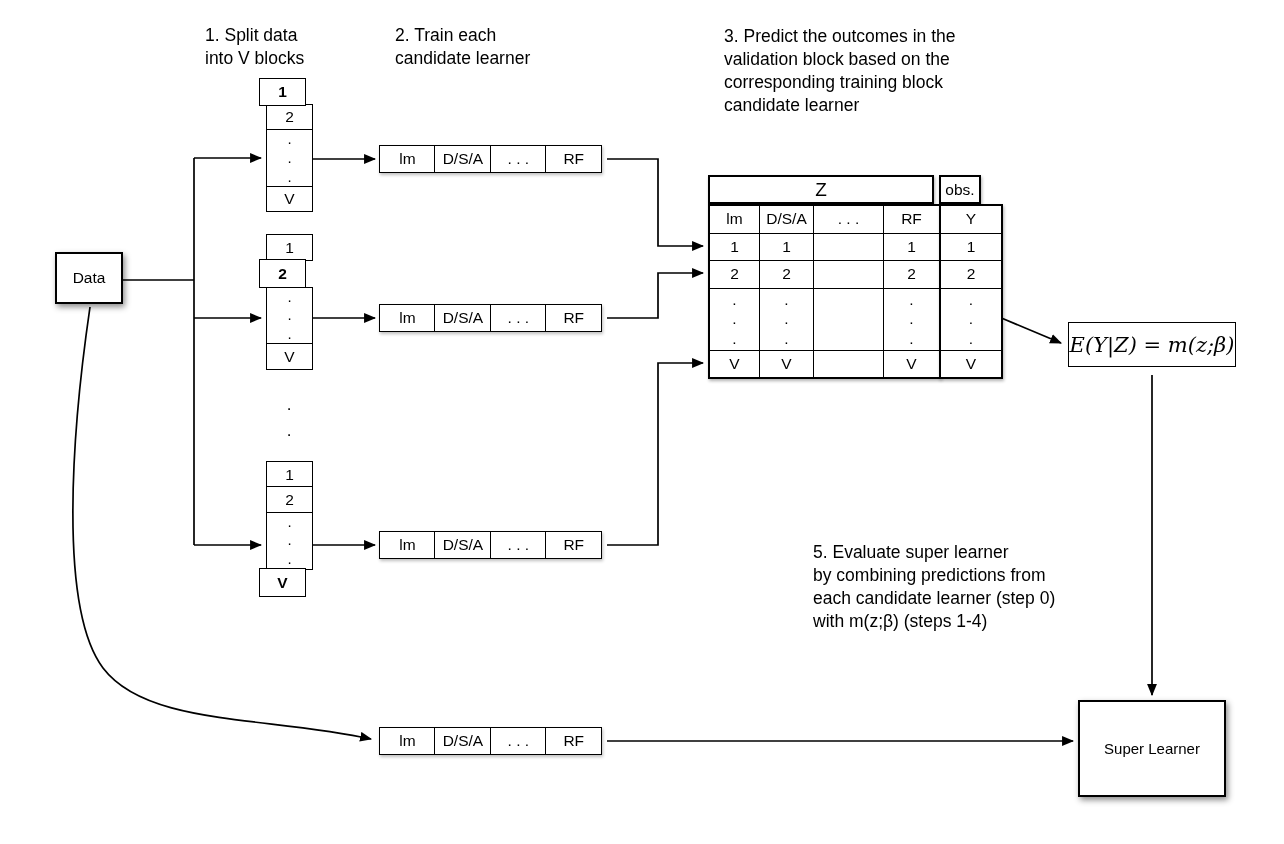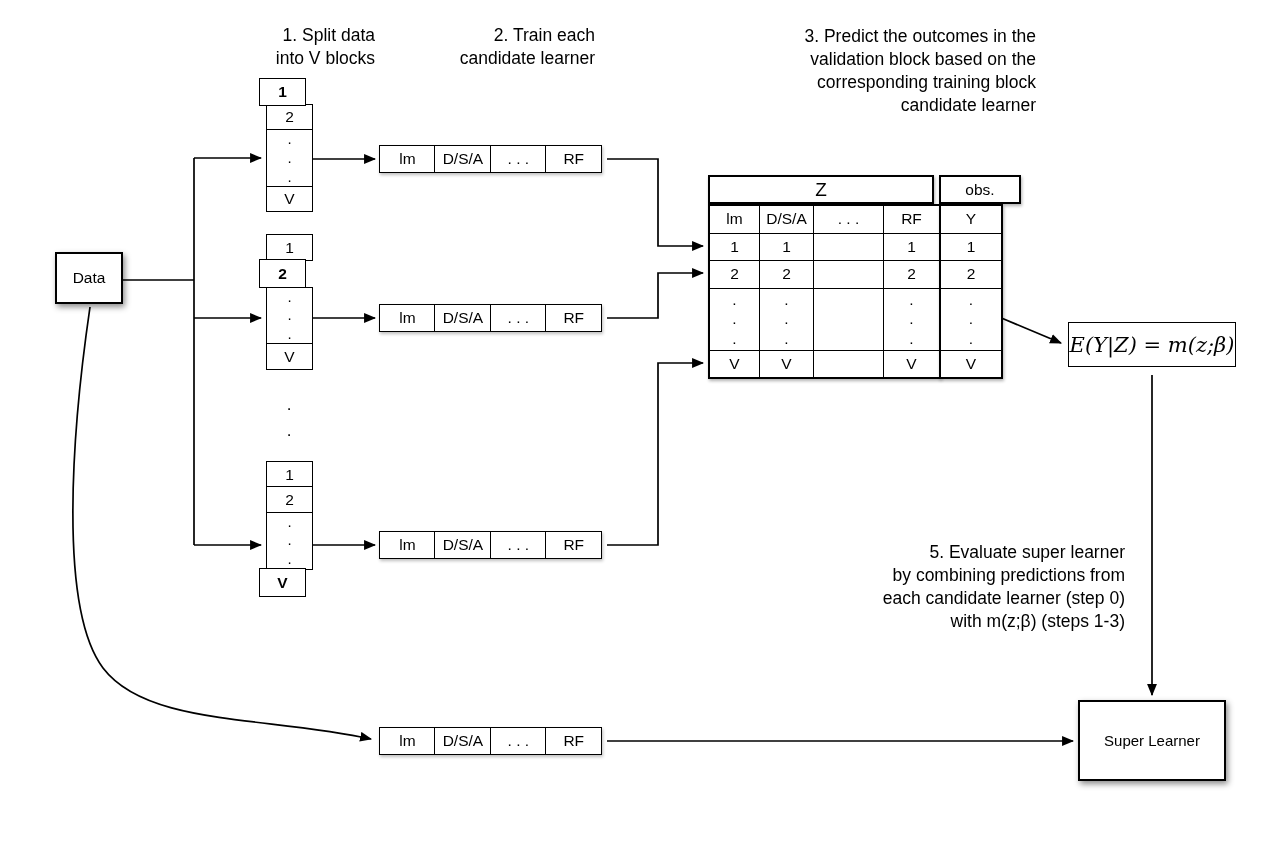--- a/index.html
+++ b/index.html
@@ -4,21 +4,21 @@
 <style>
   html,body{margin:0;padding:0;background:#fff;}
   #canvas{
     position:relative;width:1284px;height:844px;background:#fff;overflow:hidden;
     font-family:"Liberation Sans",sans-serif;color:#000;
   }
   #wires{position:absolute;left:0;top:0;z-index:0;}
   .abs{position:absolute;box-sizing:border-box;}
   .preline{white-space:pre-line;}
   .caption{
-    font-size:17.5px;line-height:23px;text-align:right;z-index:2;
+    font-size:17.5px;line-height:23px;text-align:left;z-index:2;
   }
   .namedbox{
     border:2px solid #000;background:#fff;display:flex;align-items:center;justify-content:center;
     font-size:15px;z-index:2;box-shadow:2px 3px 6px rgba(0,0,0,0.45);
   }
   
   .stack{z-index:2;}
   .stack .cell{
     box-sizing:border-box;width:47px;border:1.6px solid #000;background:#fff;
     margin-top:-1.6px;display:flex;align-items:center;justify-content:center;
@@ -105,21 +105,21 @@
 into V blocks</div>
   <div class="abs caption preline" style="left:395px;top:24px;width:200px;">2. Train each
 candidate learner</div>
   <div class="abs caption preline" style="left:724px;top:25px;width:312px;">3. Predict the outcomes in the
 validation block based on the
 corresponding training block
 candidate learner</div>
   <div class="abs caption preline" style="left:813px;top:541px;width:312px;">5. Evaluate super learner
 by combining predictions from
 each candidate learner (step 0)
-with m(z;β) (steps 1-3)</div>
+with m(z;β) (steps 1-4)</div>
 
   <div class="abs namedbox" style="left:55px;top:252px;width:68px;height:52px;font-size:15.5px;">Data</div>
 
   <div class="abs stack" style="left:266px;top:78px;">
     <div class="cell hatched" style="height:28px;">1</div>
     <div class="cell" style="height:26px;">2</div>
     <div class="cell dots preline" style="height:59px;">.
 .
 .</div>
     <div class="cell" style="height:26px;">V</div>
@@ -167,21 +167,21 @@
   </div>
 
   <div class="abs learner-row" style="left:379px;top:727px;">
     <div class="lcell">lm</div>
     <div class="lcell">D/S/A</div>
     <div class="lcell">. . .</div>
     <div class="lcell">RF</div>
   </div>
 
   <div class="abs hdrbox zheader-label" style="left:708px;top:175px;width:226px;height:29px;">Z</div>
-  <div class="abs hdrbox obs-label" style="left:939px;top:175px;width:82px;height:29px;">obs.</div>
+  <div class="abs hdrbox obs-label" style="left:939px;top:175px;width:42px;height:29px;">obs.</div>
 
   <table class="grid" id="ztable-main" style="left:708px;top:204px;">
     <tbody>
         <tr class="rh">
       <td>lm</td>
       <td>D/S/A</td>
       <td>. . .</td>
       <td>RF</td>
     </tr>
     <tr class="r1">
@@ -234,15 +234,15 @@
 .</td>
         </tr>
     <tr class="rv">
           <td>V</td>
         </tr>
   </tbody>
     </table>
 
   <div class="abs formula-box" style="left:1068px;top:322px;width:168px;height:45px;">E(Y|Z) = m(z;β)</div>
 
-  <div class="abs namedbox" style="left:1078px;top:700px;width:148px;height:81px;font-size:15px;">Super Learner</div>
+  <div class="abs namedbox" style="left:1078px;top:700px;width:148px;height:97px;font-size:15px;">Super Learner</div>
 
 </div>
 
 </body></html>

